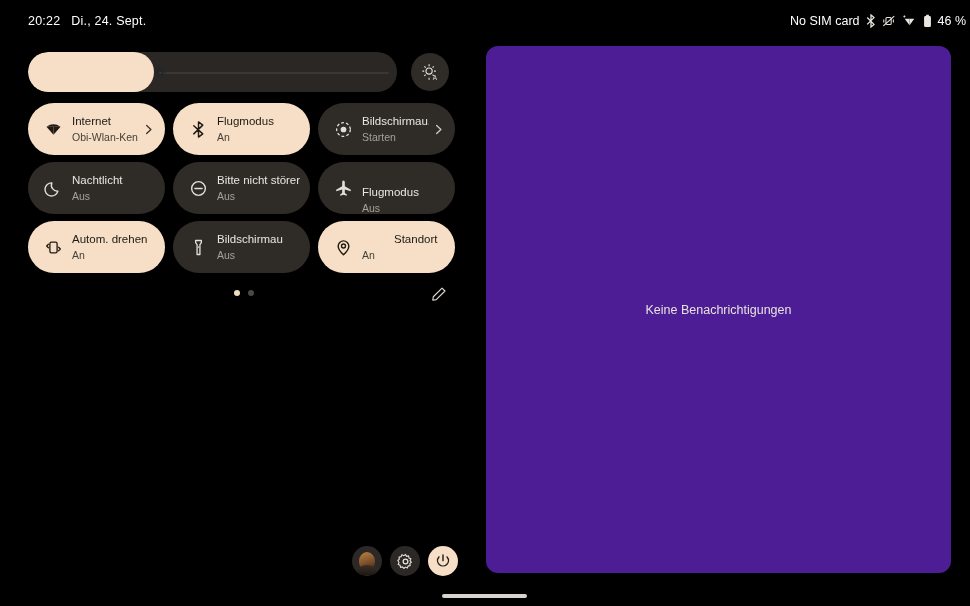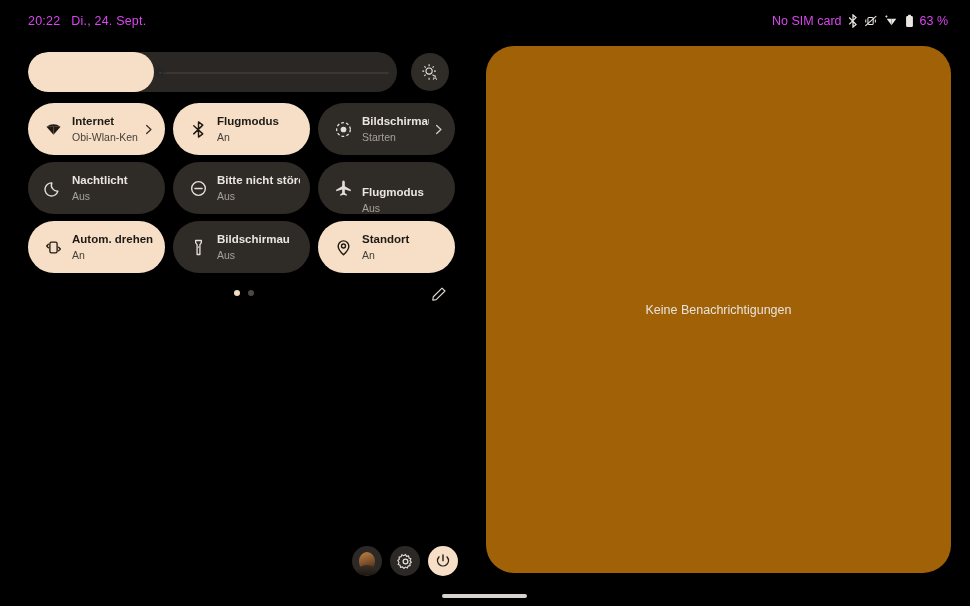--- a/index.html
+++ b/index.html
@@ -8,21 +8,21 @@
     background:#000;
     font-family:"Liberation Sans", sans-serif;
     overflow:hidden;
   }
   .screen { position:relative; width:970px; height:606px; background:#000; }
 
   
   .statusbar{
     position:absolute; left:0; top:0; width:970px; height:42px;
     display:flex; align-items:center; justify-content:space-between;
-    padding:0 22px 0 28px; color:#d946ef; font-size:12.5px;
+    padding:0 4px 0 28px; color:#ffffff; font-size:12.5px;
   }
   .sb-left{ display:flex; align-items:center; gap:11px; letter-spacing:.2px; }
   .sb-right{ display:flex; align-items:flex-start; gap:6px; font-size:12.5px; }
   .sb-icon{ display:inline-flex; align-items:center; justify-content:center; }
 
   
   .brightness-row{
     position:absolute; left:28px; top:52px; width:425px; height:40px;
     display:flex; align-items:center; gap:14px;
   }
@@ -63,21 +63,21 @@
   .tile.on{ background:#f6dfc6; }
   .tile.off{ background:#2f2b27; }
   .tile-icon{
     width:20px; height:20px; flex:0 0 20px;
     display:flex; align-items:center; justify-content:center; margin-right:9px;
   }
   .tile.on .tile-icon{ color:#201a12; }
   .tile.off .tile-icon{ color:#e3ded7; }
   .tile-text{ flex:1 1 auto; min-width:0; line-height:1.18; }
   .tile-title{
-    font-size:11.5px; font-weight:bold; white-space:nowrap;
+    font-size:11.5px; font-weight:normal; white-space:nowrap;
     overflow:hidden; text-overflow:clip;
   }
   .tile-sub{
     font-size:10.5px; white-space:nowrap; overflow:hidden; text-overflow:clip;
     margin-top:2px;
   }
   .tile.on .tile-title{ color:#1d1a16; }
   .tile.on .tile-sub{ color:#46413a; }
   .tile.off .tile-title{ color:#eae5df; }
   .tile.off .tile-sub{ color:#a6a099; }
@@ -100,21 +100,21 @@
   .dot.active{ background:#f0dcc4; }
   .dot.inactive{ background:#4d4842; }
   .edit-btn{
     position:absolute; right:8px; top:3px; width:16px; height:16px;
     color:#ded8d1; cursor:pointer;
   }
 
   
   .notif-panel{
     position:absolute; left:486px; top:46px; width:465px; height:527px;
-    background:#a16207; border-radius:28px;
+    background:#4c1d95; border-radius:12px;
     display:flex; align-items:center; justify-content:center;
   }
   .notif-empty{ color:#e8e3dd; font-size:12.5px; }
 
   
   .bottom-actions{
     position:absolute; left:352px; top:546px;
     display:flex; align-items:center; gap:8px;
   }
   .circle-btn{
@@ -176,21 +176,21 @@
           <path d="M9 4.4 L14.8 4.4 L9 12.2 Z" fill="#eae6e1"></path>
           <path d="M1.6 1.5h2.6M2.9 0.3v2.6" stroke="#eae6e1" stroke-width="1"></path>
         </svg>
       </span>
       <span class="sb-icon">
         <svg width="9" height="14" viewBox="0 0 10 15">
           <rect x="3.3" y="0.6" width="3.4" height="1.4" rx="0.5" fill="#eae6e1"></rect>
           <rect x="1.2" y="2" width="7.6" height="12.3" rx="1.5" fill="#eae6e1"></rect>
         </svg>
       </span>
-      <span>63 %</span>
+      <span>46 %</span>
     </div>
   </div>
 
   <div class="brightness-row">
     <div class="slider">
       <div class="slider-track"></div>
       <div class="slider-line"></div>
       <span class="slider-knob-icon">
         <svg width="16" height="16" viewBox="0 0 20 20" fill="none" stroke="#20262b" stroke-width="1.5">
           <circle cx="10" cy="10" r="3.3"></circle>
@@ -316,21 +316,21 @@
         </span>
       </div>
       <div class="tile on">
         <span class="tile-icon">
           <svg width="19" height="19" viewBox="0 0 20 20" fill="none" stroke="#201a12" stroke-width="1.5" stroke-linecap="round" stroke-linejoin="round">
             <path d="M10 17.6s5.6-5.2 5.6-9a5.6 5.6 0 1 0-11.2 0c0 3.8 5.6 9 5.6 9z"></path>
             <circle cx="10" cy="8.5" r="2.1"></circle>
           </svg>
         </span>
         <span class="tile-text">
-          <span class="tile-title" style="display: block;">Standort</span>
+          <span class="tile-title" style="display: block; margin-left: 32px;">Standort</span>
           <span class="tile-sub" style="display: block;">An</span>
         </span>
       </div>
     </div>
 
   <div class="qs-footer">
     <div class="dots" id="dots">
         <span class="dot active"></span>
         <span class="dot inactive"></span>
       </div>

